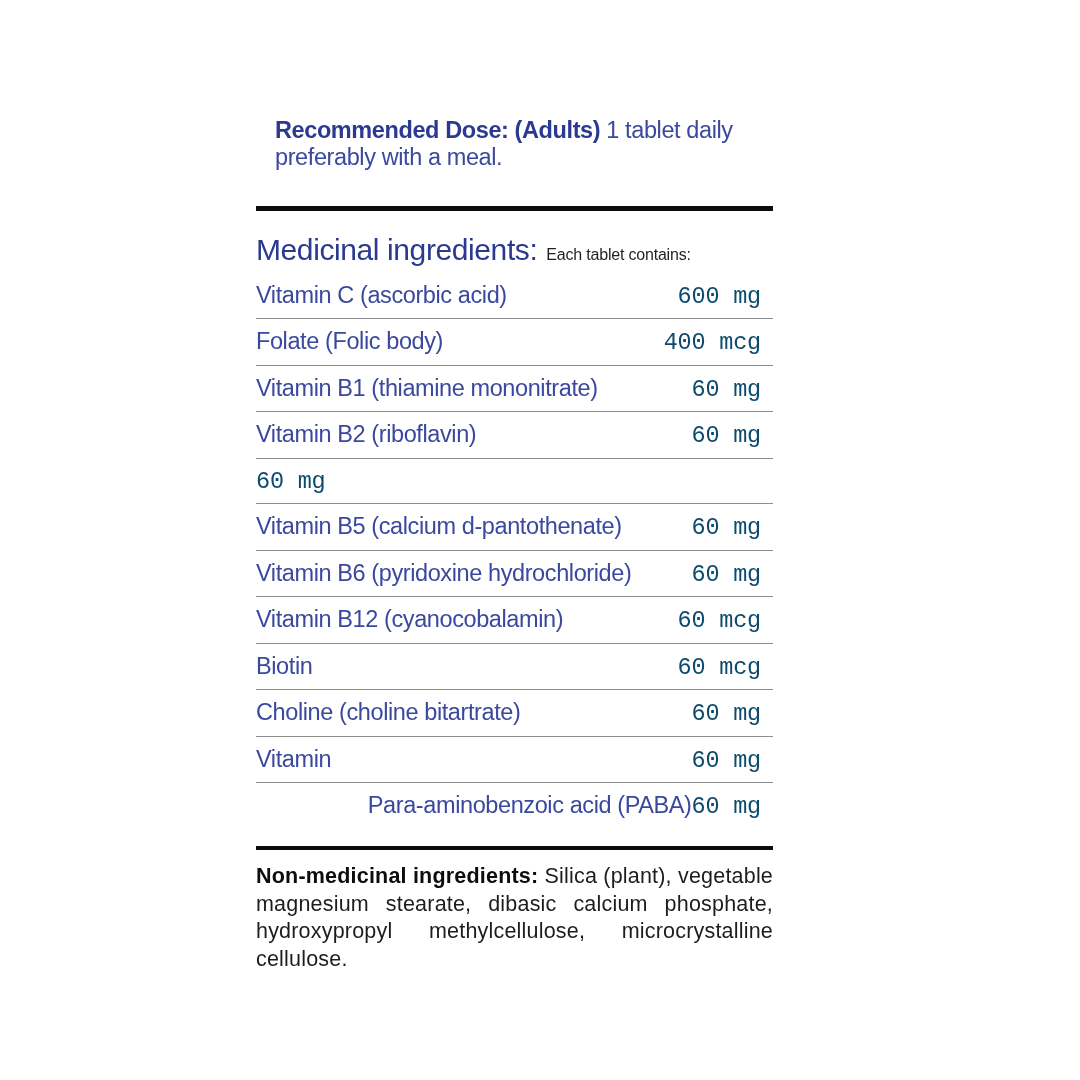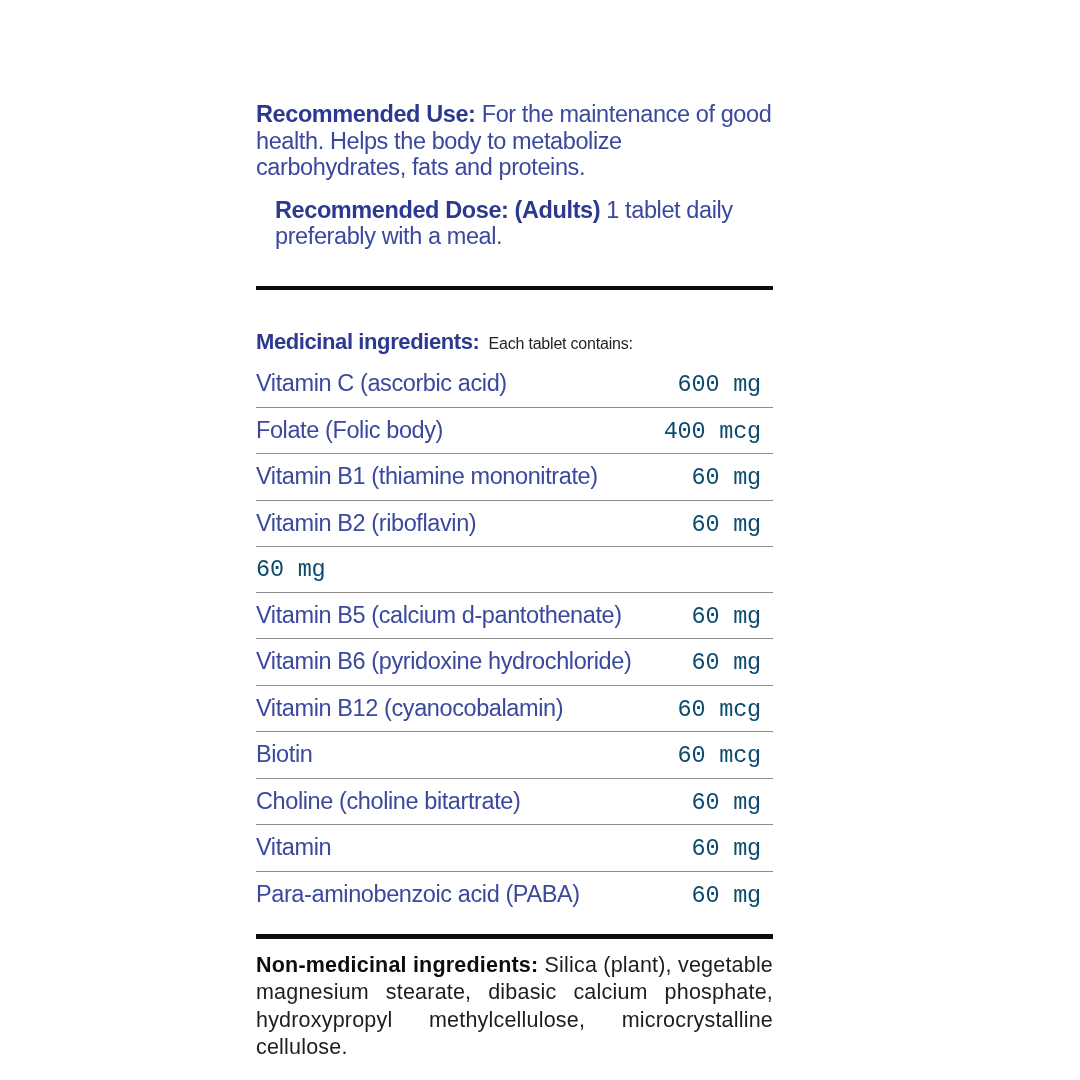--- a/index.html
+++ b/index.html
@@ -36,42 +36,41 @@
   .rule-2 { margin-top: 17px; }
   
   .med-header {
     margin-top: 22px;
     display: flex;
     align-items: baseline;
     gap: 9px;
   }
   .med-title {
     color: #2b3990;
-    font-weight: 700;
-    font-size: 22px;
+    font-weight: 400;
+    font-size: 30px;
     letter-spacing: -0.4px;
-    margin-top: 17px;
   }
   .med-sub {
     color: #231f20;
     font-size: 16px;
     letter-spacing: -0.2px;
   }
   
   .ingredients {
     margin-top: 6px;
   }
   .ing-row {
     display: flex;
     justify-content: space-between;
     align-items: baseline;
     padding: 9px 0 8.5px 0;
     border-bottom: 1.5px solid #8d8d8d;
   }
-  .ing-row:last-child { border-bottom: none; }
+  .ing-row:last-child { border-bottom: none; justify-content: flex-end; }
   .ing-name {
     color: #3a489e;
     font-size: 23.5px;
     letter-spacing: -0.4px;
   }
   .ing-amount {
     color: #0c4a6e;
     font-size: 23.5px;
     letter-spacing: -0.2px;
     text-align: right;
@@ -92,21 +91,20 @@
     font-weight: 700;
     color: #0d0d0d;
   }
 </style>
 </head>
 <body>
 
 <div class="label-panel">
 
   <div class="intro">
-    <p class="use-para"><strong>Recommended Use:</strong> <span>For the maintenance of good health. Helps the body to metabolize carbohydrates, fats and proteins.</span></p>
     <p class="dose-para"><strong>Recommended Dose: (Adults)</strong> <span>1 tablet daily preferably with a meal.</span></p>
   </div>
 
   <hr class="thick-rule rule-1">
 
   <div class="med-header">
     <span class="med-title">Medicinal ingredients:</span>
     <span class="med-sub">Each tablet contains:</span>
   </div>
 

